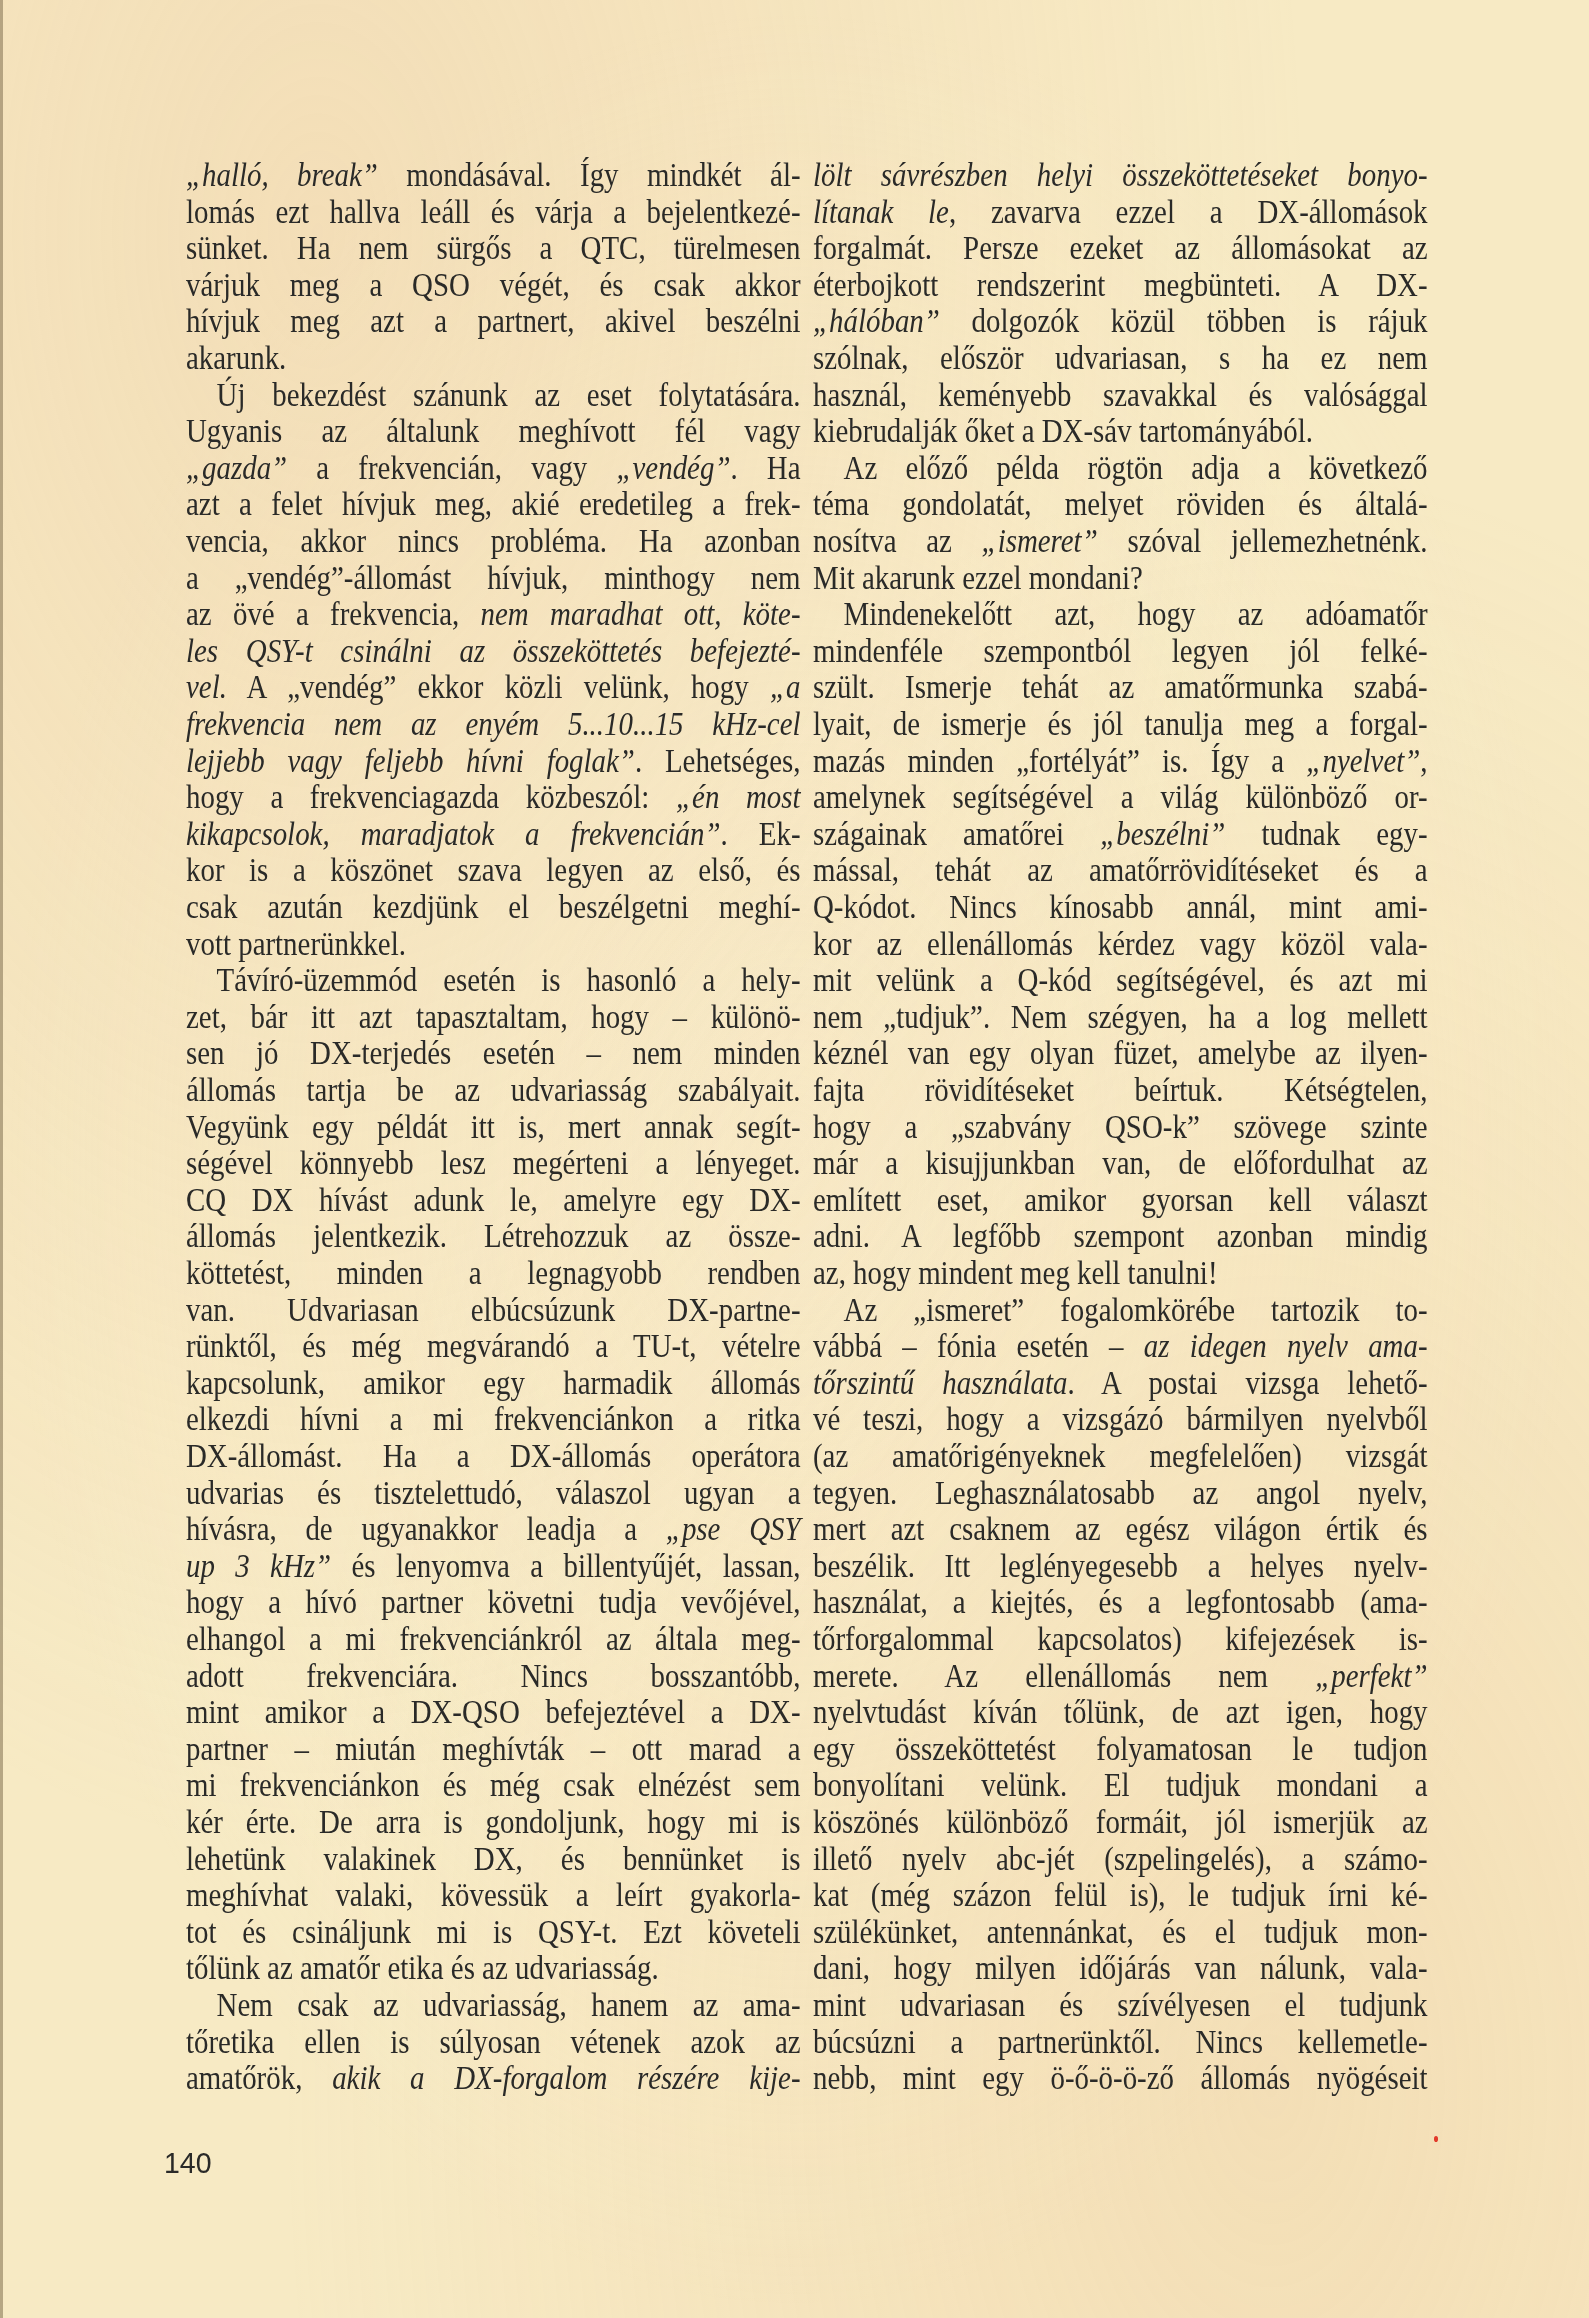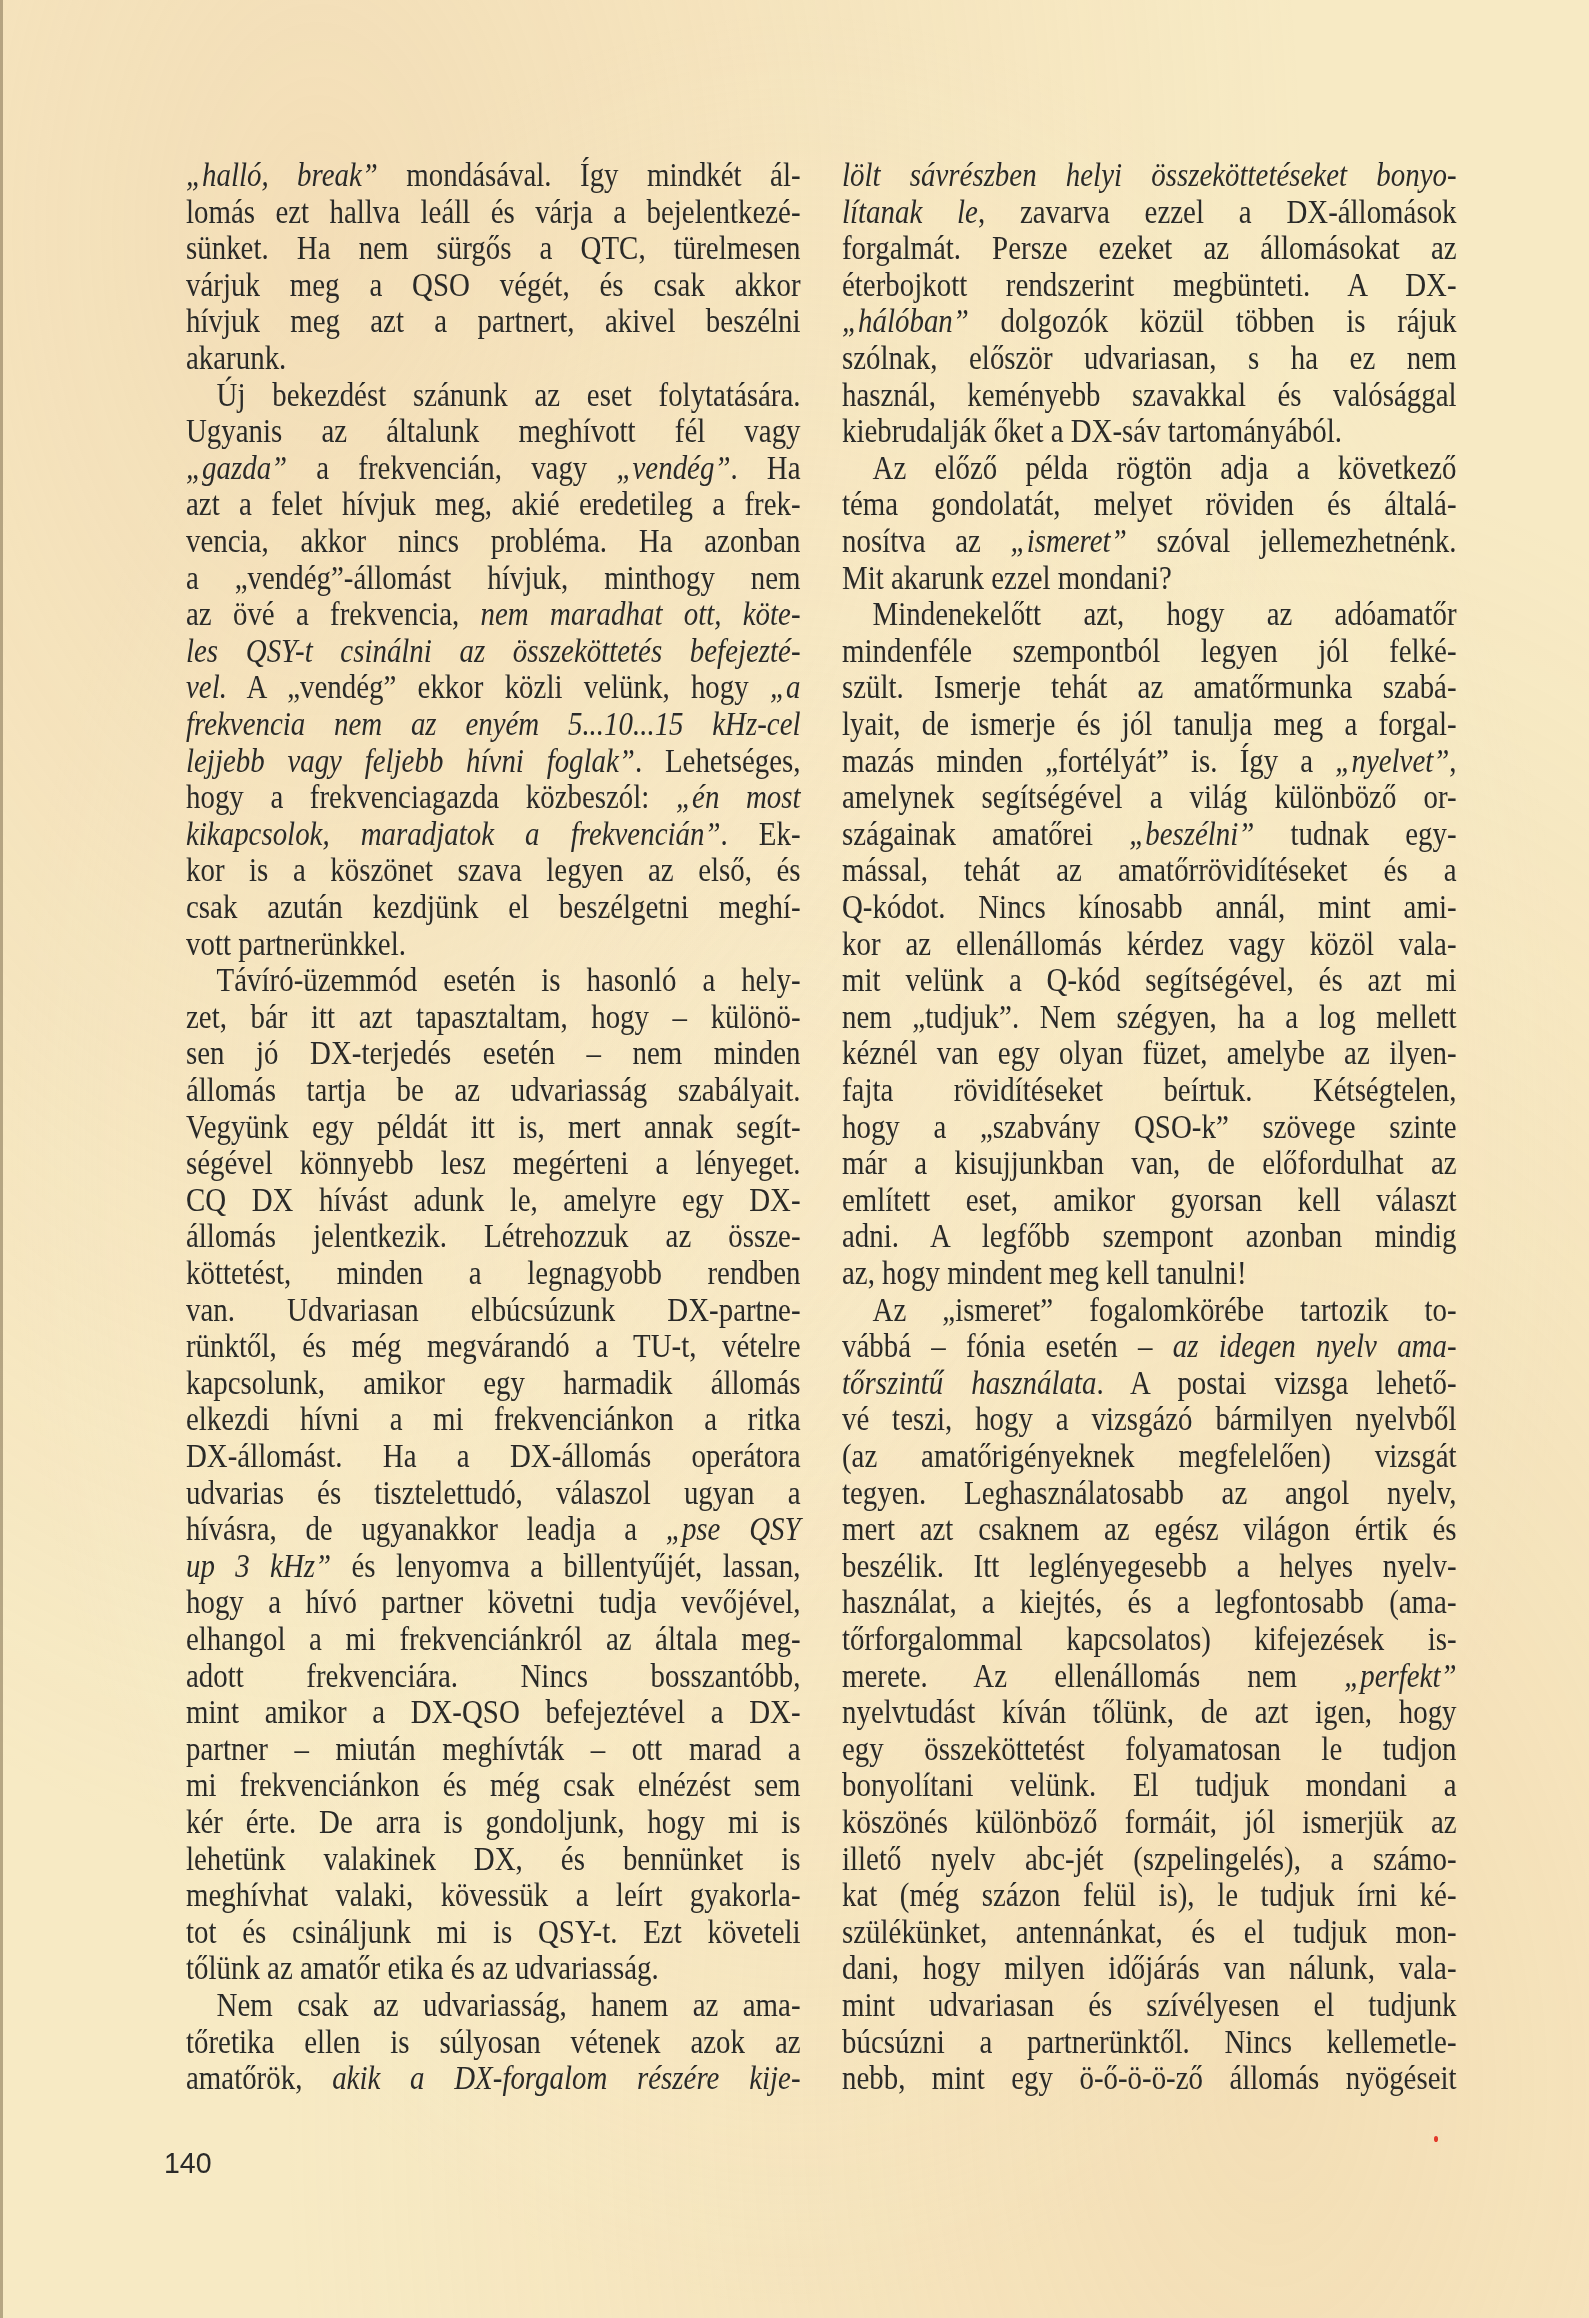--- a/index.html
+++ b/index.html
@@ -14,21 +14,21 @@
     color: #2a2a28;
   }
   .page-edge {
     position: absolute; left: 0; top: 0; width: 2.5px; height: 2319px;
     background: #8a7a5a; opacity: 0.6;
   }
   .column {
     position: absolute; top: 157px; width: 614px; height: 1987px;
   }
   #col-left { left: 186px; }
-  #col-right { left: 842px; }
+  #col-right { left: 813px; }
   .line {
     position: absolute; left: 0;
     width: 723px; height: 36px;
     transform-origin: 0 0; transform: scaleX(0.85);
     font-family: "Liberation Serif", serif;
     font-size: 34px; line-height: 36px;
     text-align: justify; text-align-last: justify;
     white-space: normal; word-spacing: 0;
   }
   .line.indent { text-indent: 36px; }

